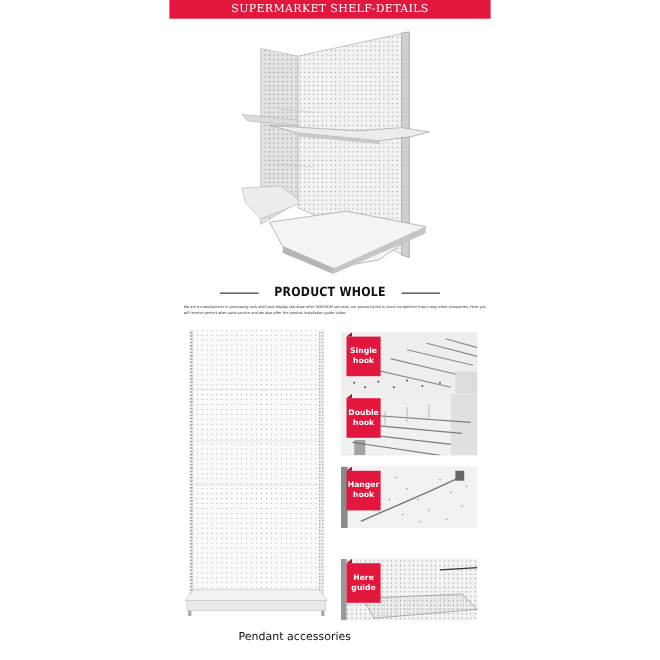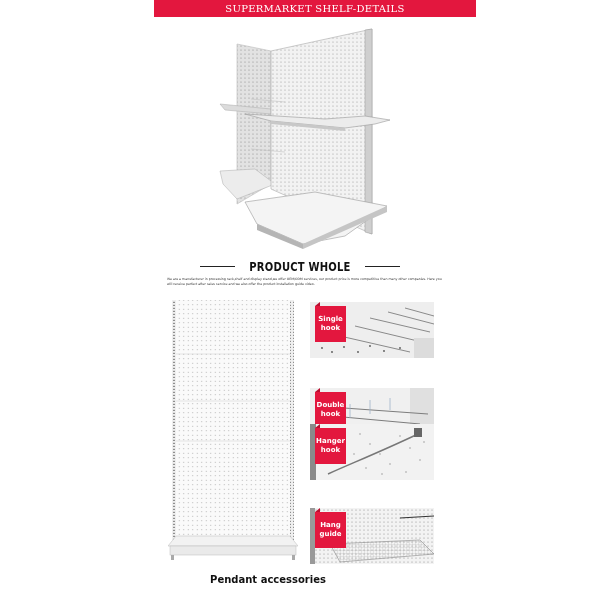--- a/index.html
+++ b/index.html
@@ -1,20 +1,20 @@
 <!DOCTYPE html>
 <html><head>
 <meta charset="utf-8">
 <style>
   * { box-sizing: border-box; margin: 0; padding: 0; }
   html, body { width: 600px; height: 600px; background: #ffffff; overflow: hidden; }
   body { position: relative; font-family: "DejaVu Sans", sans-serif; }
 
   .banner {
-    position: absolute; left: 154px; top: 0; width: 322px; height: 17px;
+    position: absolute; left: 154px; top: 0; width: 292px; height: 17px;
     background: #e3173e; color: #fff;
     font-family: "DejaVu Serif", serif; font-size: 10px; letter-spacing: 0.3px;
     text-align: center; line-height: 17px;
   }
 
   
   .hero { position: absolute; left: 215px; top: 24px; width: 175px; height: 225px; }
 
   .section-title {
     position: absolute; top: 261px; left: 0; width: 600px; text-align: right;
@@ -43,21 +43,21 @@
     font-size: 7px; line-height: 9px; text-align: center;
     display: flex; flex-direction: column; justify-content: center;
   }
   .tag::before {
     content: ""; position: absolute; left: 0; top: -4px; width: 0; height: 0;
     border-left: 5px solid transparent; border-right: 0; border-bottom: 4px solid #b90f30;
   }
 
   .caption {
     position: absolute; top: 574px; left: 0; width: 536px; text-align: center;
-    font-weight: bold; font-size: 10px; color: #111;
+    font-weight: normal; font-size: 10px; color: #111;
   }
 </style>
 </head>
 <body>
 
 <div class="banner">SUPERMARKET SHELF-DETAILS</div>
 
 <svg class="hero" viewBox="0 0 175 225">
   <defs>
     <pattern id="peg" width="4" height="4" patternUnits="userSpaceOnUse">
@@ -139,21 +139,21 @@
         <path d="M95,6 L124,14"></path>
     </g>
     <rect x="104" y="36" width="20" height="20" fill="#dcdcdc"></rect>
   </svg>
   <div class="tag">
     <span>Single</span>
     <span>hook</span>
   </div>
 </div>
 
-<div class="accessory" style="top:388px">
+<div class="accessory" style="top:358px">
   <svg class="photo" viewBox="0 0 124 56">
     <rect width="124" height="56" fill="#f0f0f0"></rect>
     <rect x="100" y="0" width="24" height="56" fill="#e0e0e0"></rect>
     <g stroke="#7d7d7d" stroke-width="1" fill="none">
       <path d="M10,44 L90,56"></path>
         <path d="M14,36 L100,46"></path>
         <path d="M22,28 L110,36"></path>
         <path d="M34,20 L118,26"></path>
     </g>
     <g stroke="#9fb3c9" stroke-width="0.8" fill="none">
@@ -206,18 +206,18 @@
       <pattern id="wire" width="3" height="3" patternUnits="userSpaceOnUse">
         <path d="M0,0 L3,0 M0,0 L0,3" stroke="#a0a0a0" stroke-width="0.4"></path>
       </pattern>
     </defs>
     <rect width="124" height="56" fill="url(#peg4)"></rect>
     <rect x="0" y="0" width="5" height="56" fill="#999"></rect>
     <polygon points="20,36 110,32 124,46 30,54" fill="url(#wire)" stroke="#888" stroke-width="0.6"></polygon>
     <path d="M90,10 L124,8" stroke="#333" stroke-width="1.2"></path>
   </svg>
   <div class="tag">
-    <span>Hang</span>
+    <span>Here</span>
     <span>guide</span>
   </div>
 </div>
 
 <div class="caption">Pendant accessories</div>
 
 </body></html>

